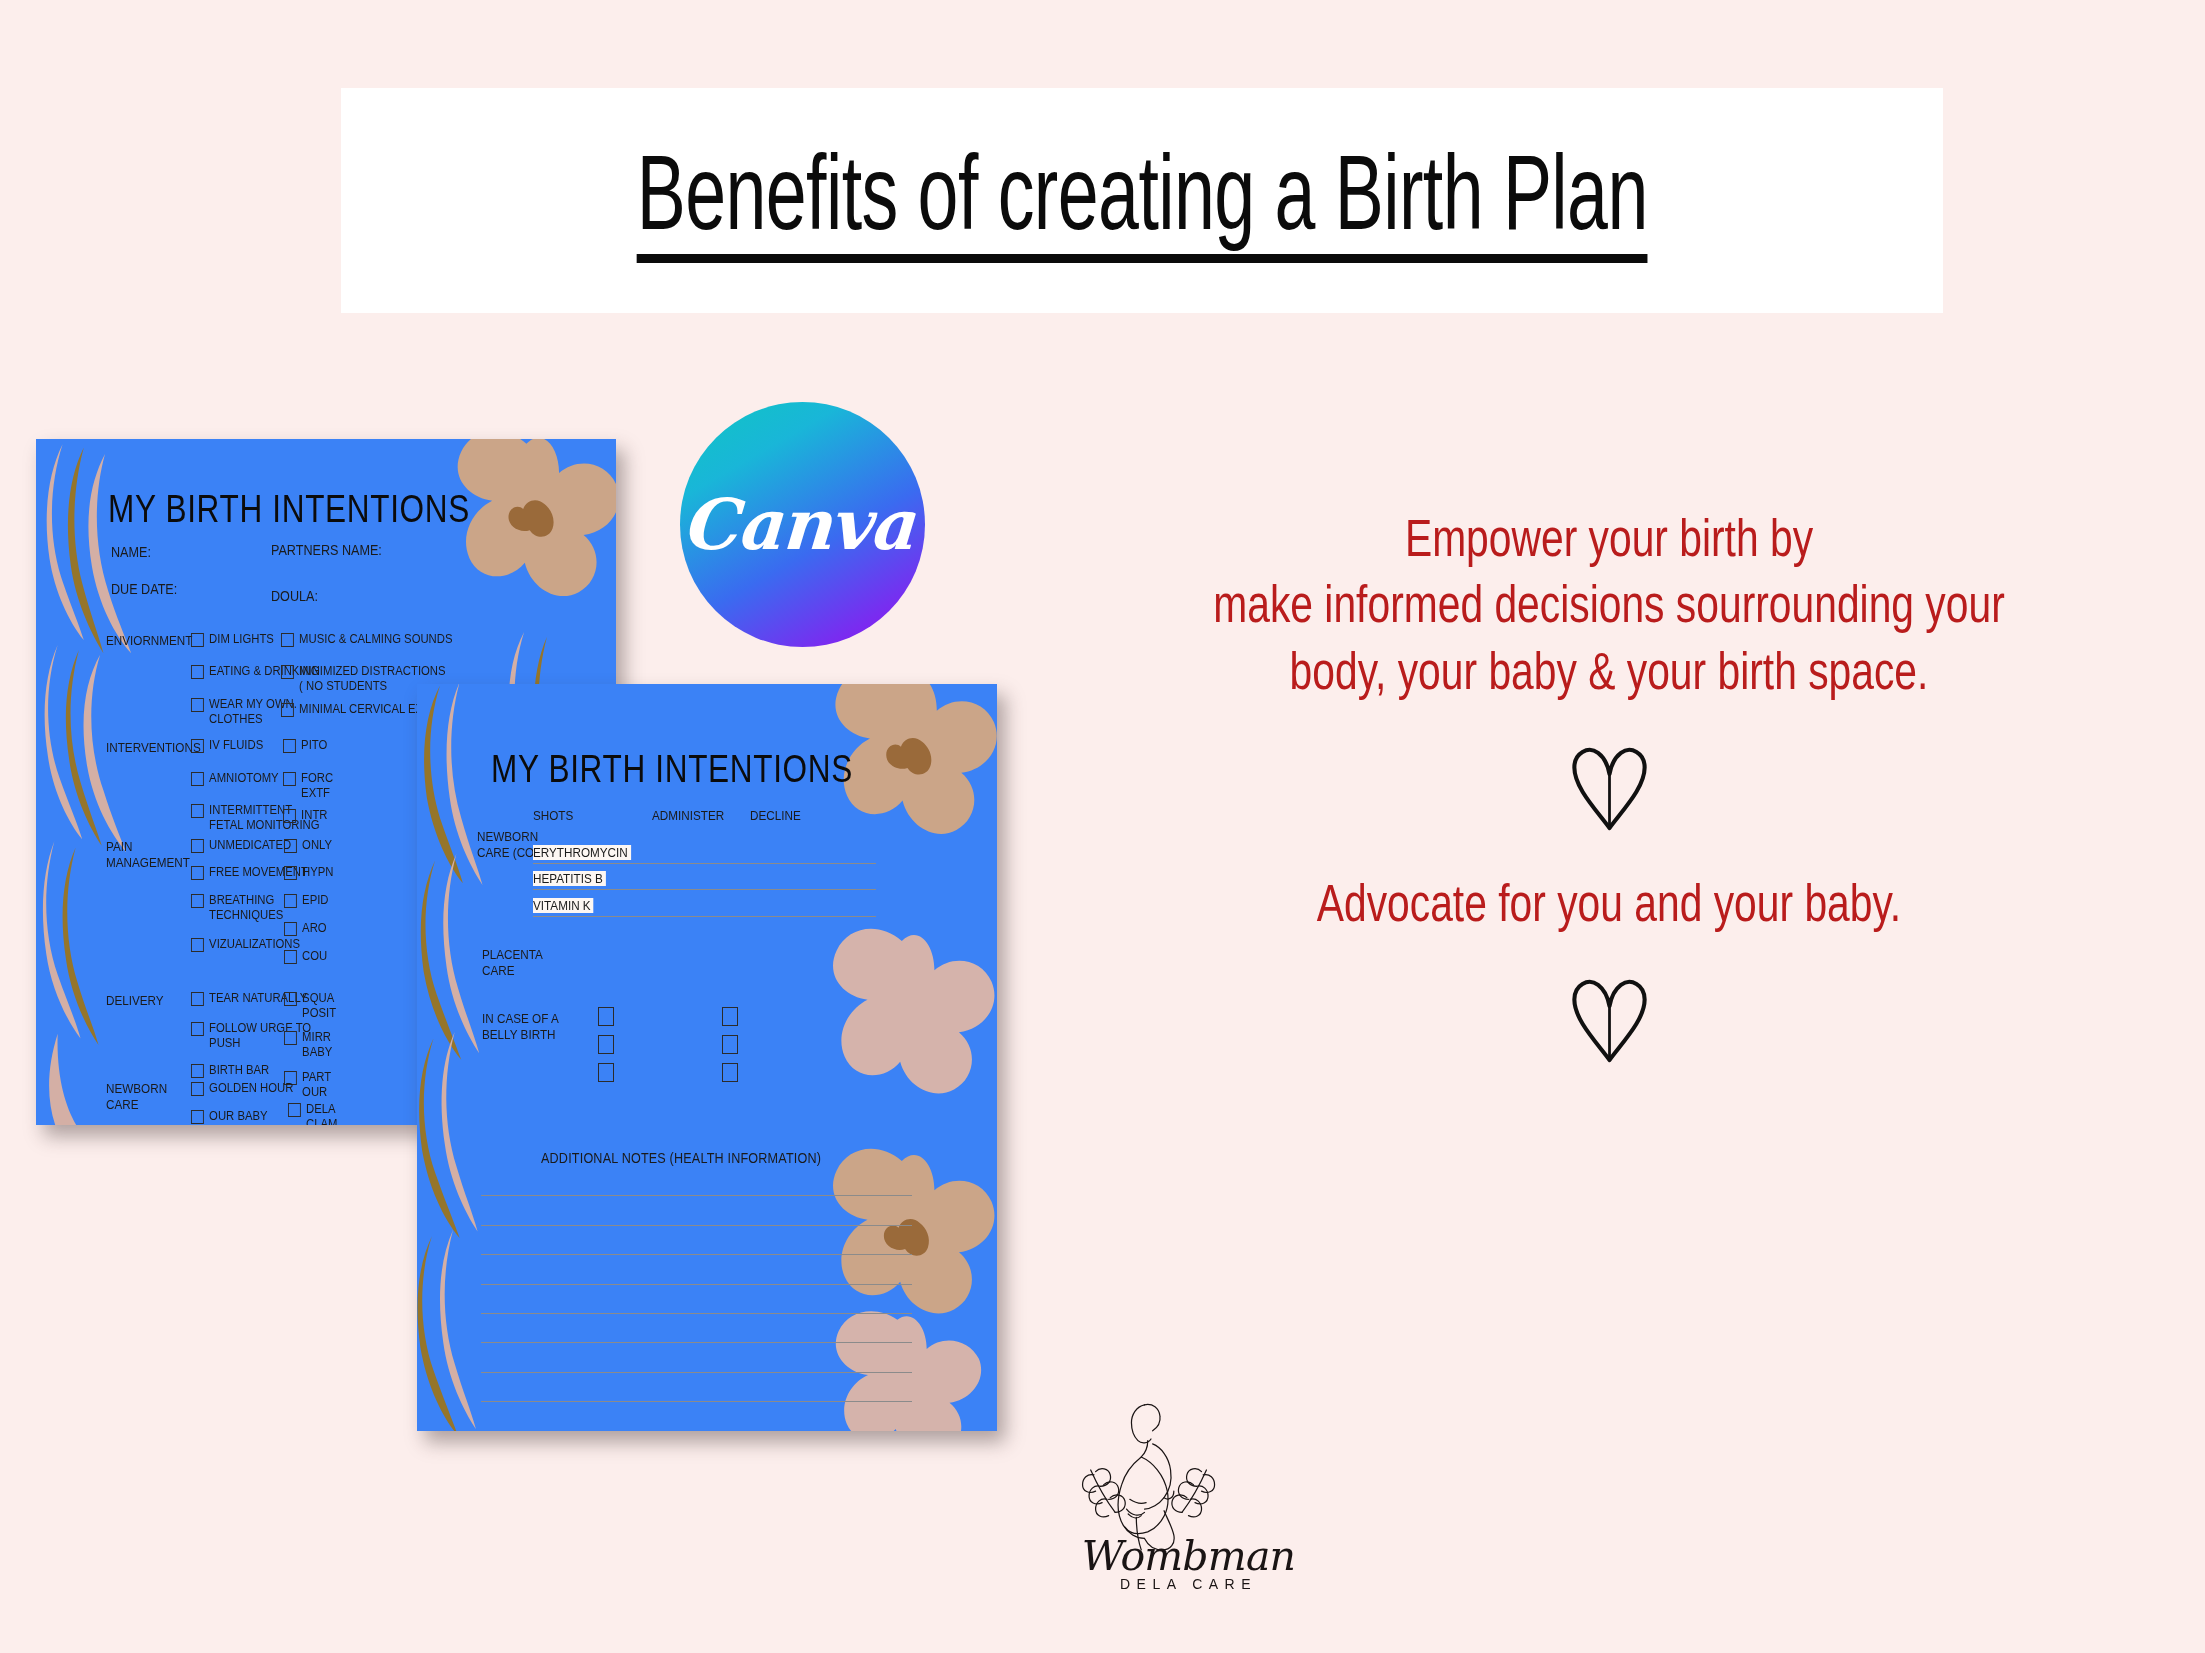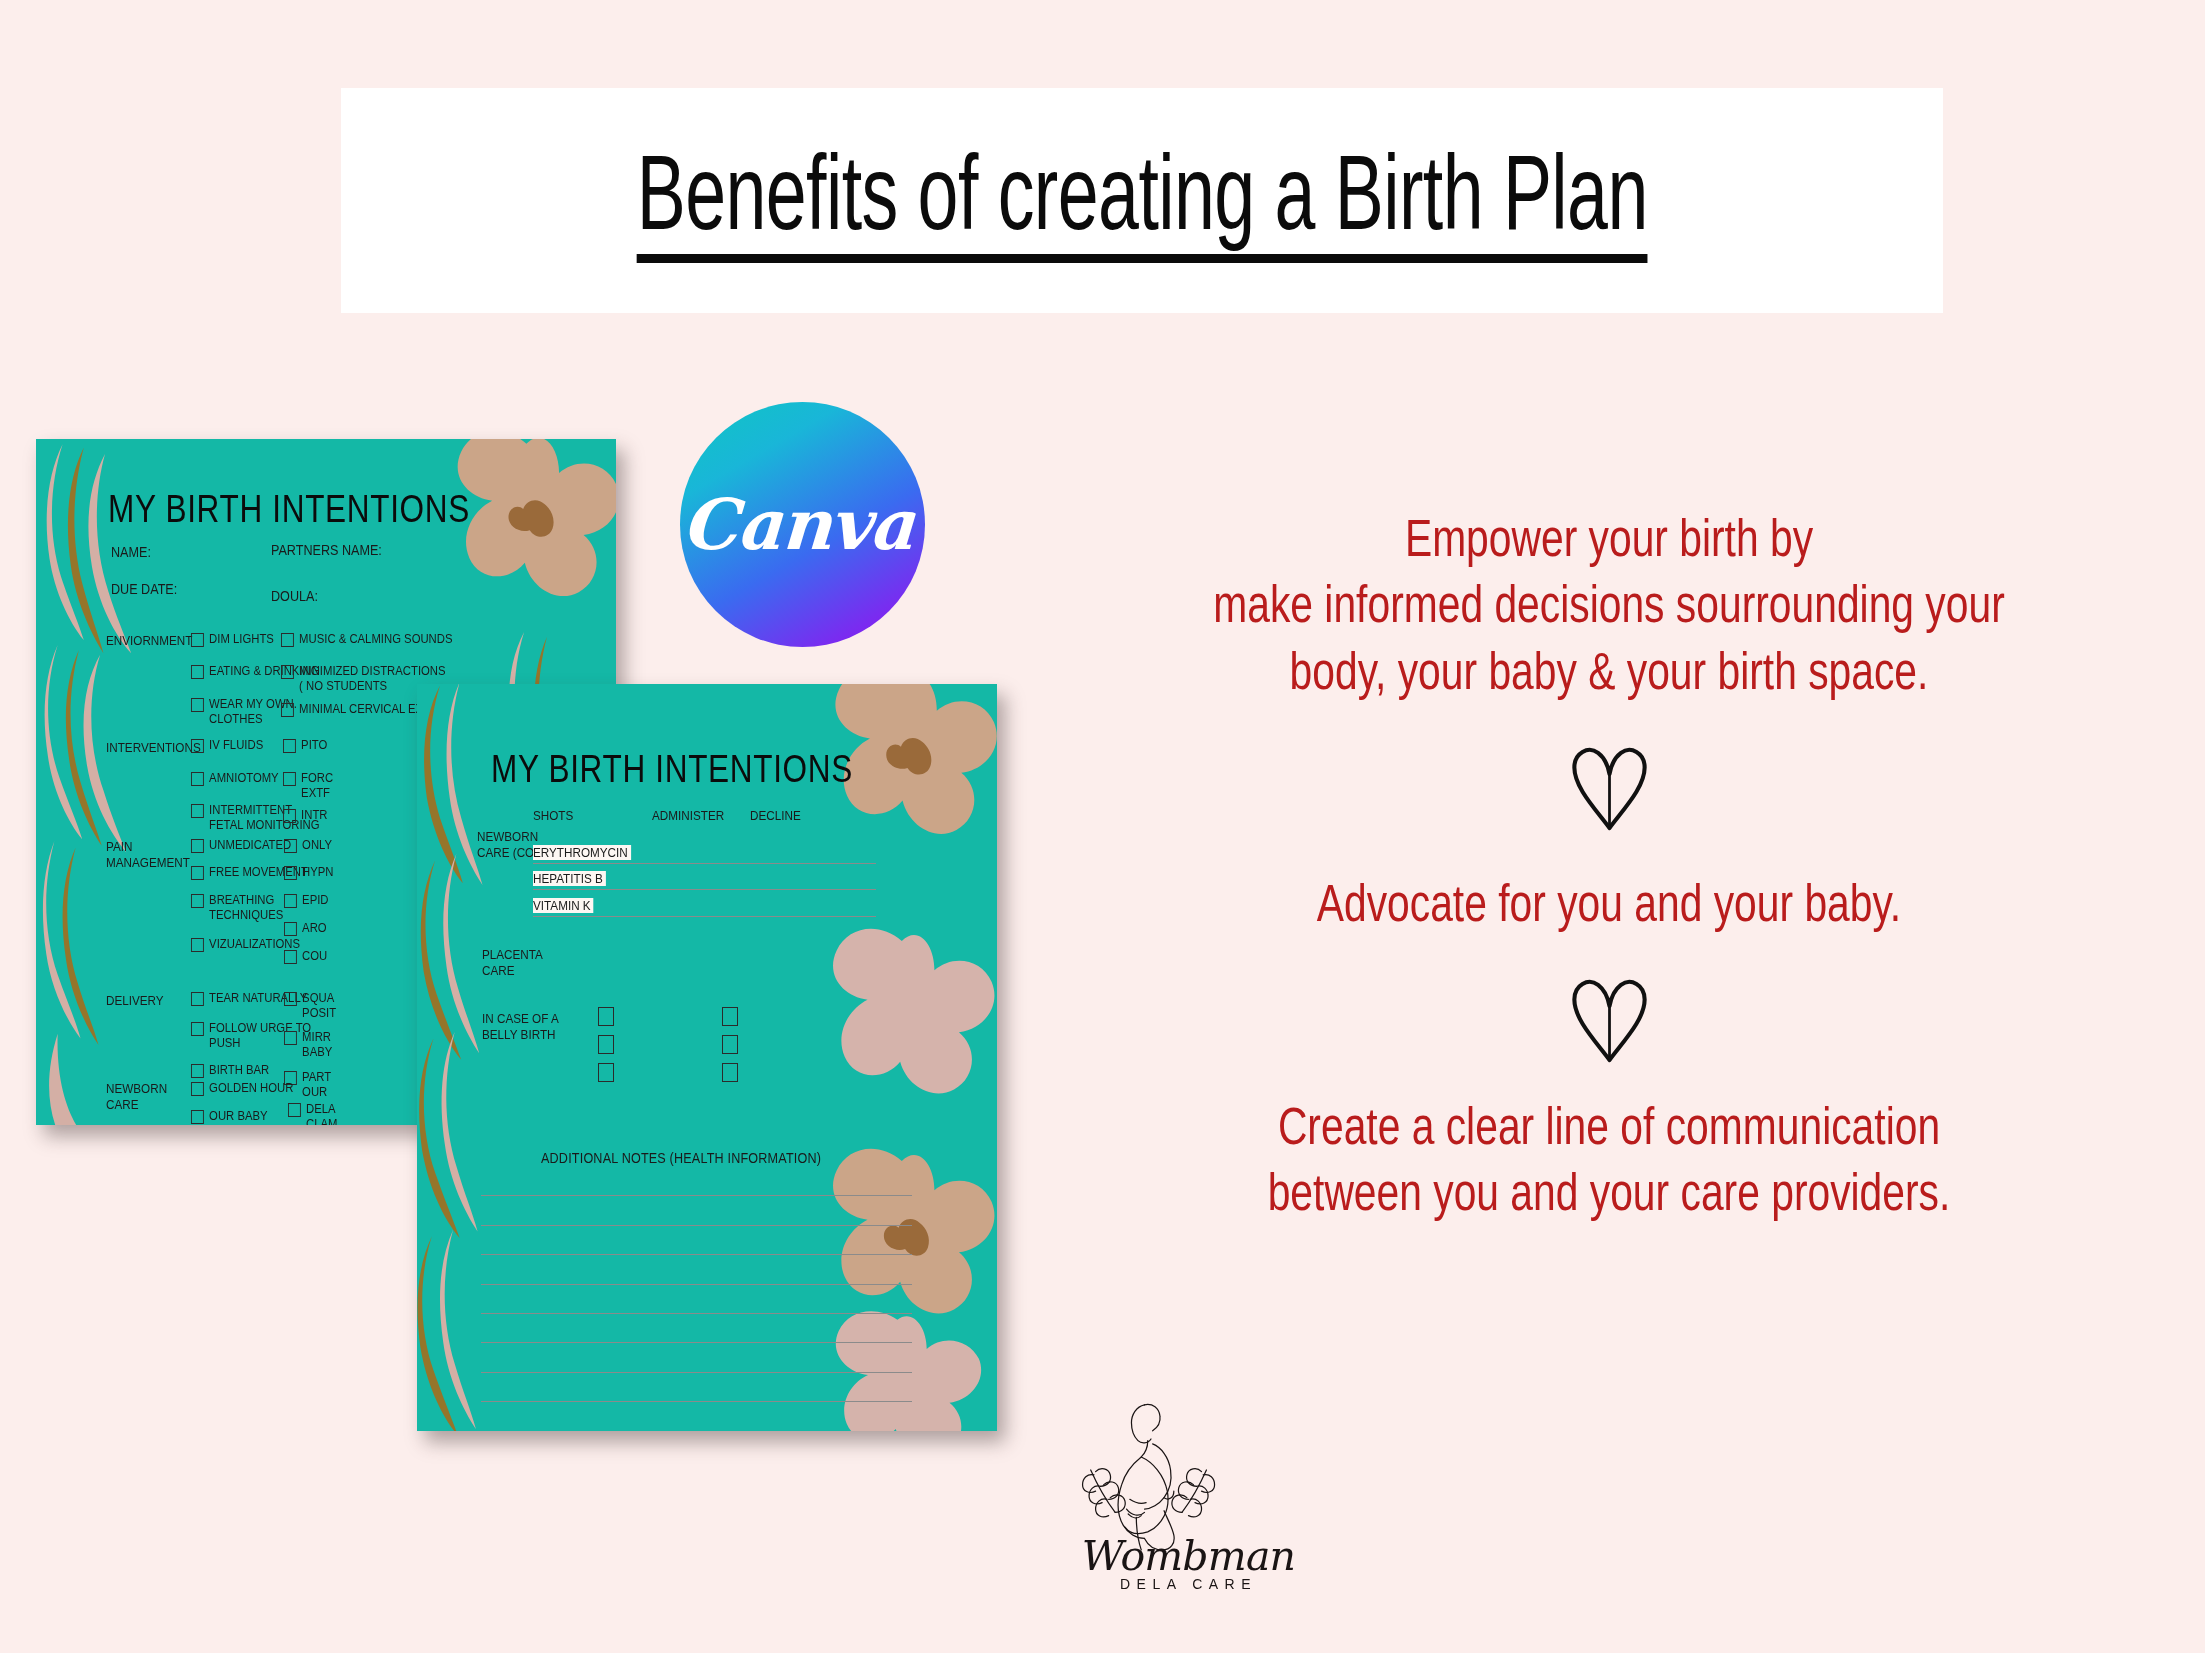--- a/index.html
+++ b/index.html
@@ -42,21 +42,21 @@
   }
   .copy-block{ margin:0 auto; }
   .heart-wrap{ display:flex; justify-content:center; }
   .heart-wrap svg{ display:block; }
   .gap-a{ height:38px; }
   .gap-b{ height:29px; }
 
   
   .paper{
     position:absolute;
-    background:#14b8a6;
+    background:#3b82f6;
     box-shadow:8.2px 11.4px 18px rgba(60,45,45,.40);
     overflow:hidden;
   }
   #paper-back{ left:36px; top:439px; width:580px; height:686px; }
   #paper-front{ left:417px; top:684px; width:580px; height:747px; }
 
   .doc-title{
     position:absolute; font-weight:400; color:#0B0B0B;
     transform:scaleX(0.83); transform-origin:left center;
     white-space:nowrap; letter-spacing:0.8px;
@@ -418,24 +418,20 @@
 
   <div class="gap-a"></div>
   <div class="heart-wrap">
     <svg width="85" height="90" viewBox="0 0 104 110">
       <path d="M9 30 C9 12 26 3 38 12 C46 18 50 27 52 38 C54 27 58 18 66 12 C78 3 95 12 95 30 C95 54 70 80 52 104 C34 80 9 54 9 30 Z" fill="none" stroke="#111" stroke-width="5" stroke-linecap="round" stroke-linejoin="round"></path>
       <path d="M52 38 C52 52 52 74 52 102" fill="none" stroke="#111" stroke-width="3.4" stroke-linecap="round"></path>
     </svg>
   </div>
   <div class="gap-b"></div>
 
-  <div class="copy-block">
-    <div class="copy-line">Create a clear line of communication</div>
-    <div class="copy-line">between you and your care providers.</div>
-  </div>
 </div>
 
 <div class="logo">
   <svg width="245" height="163" viewBox="0 0 300 200">
     <g fill="none" stroke="#1A1414" stroke-width="1.5" stroke-linecap="round" stroke-linejoin="round">
 
       <path d="M96 12 C86 14 80 24 80 34 C80 44 84 52 88 56 C92 60 100 60 104 54"></path>
       <path d="M96 12 C106 10 114 16 115 26 C116 34 112 40 106 44"></path>
 
       <path d="M100 56 C100 64 98 70 92 76 C82 84 72 96 68 110 C62 128 62 146 70 160 C76 170 86 176 96 176"></path>

